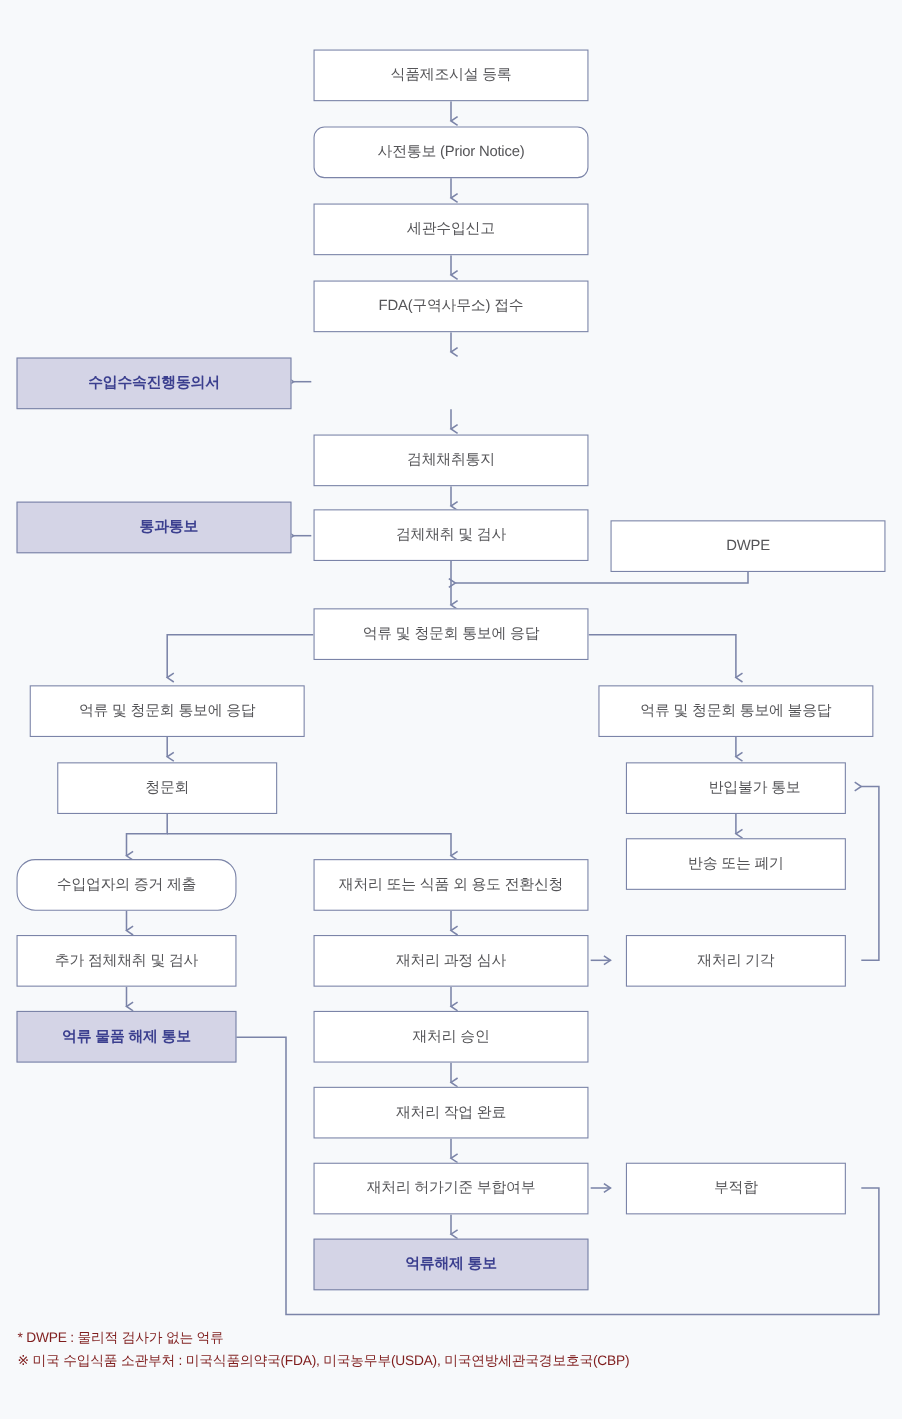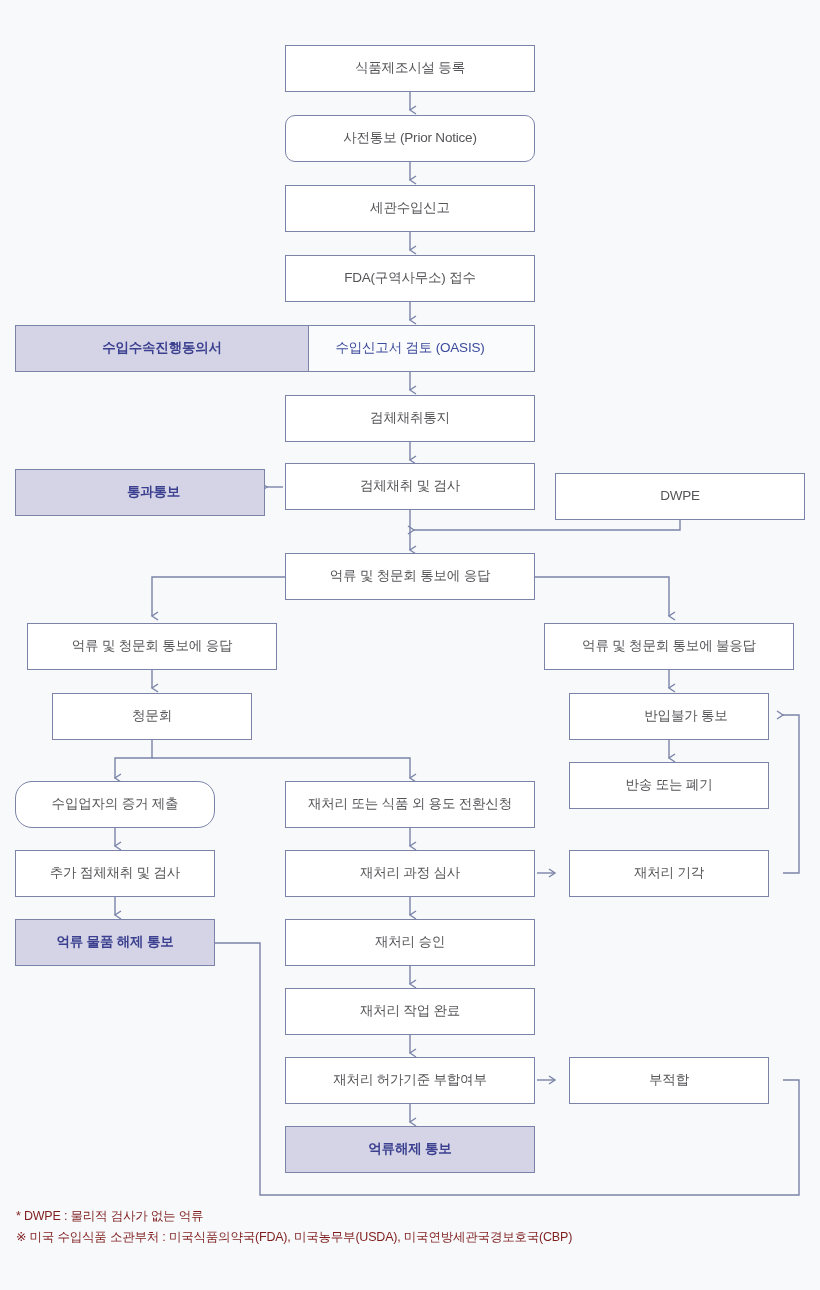--- a/index.html
+++ b/index.html
@@ -139,37 +139,34 @@
   </div>
 
   <div class="node" style="left:285px; top:185px; width:250px; height:47px;">
     <span class="node-label">세관수입신고</span>
   </div>
 
   <div class="node" style="left:285px; top:255px; width:250px; height:47px;">
     <span class="node-label">FDA(구역사무소) 접수</span>
   </div>
 
-  <div class="node subtle" style="left:285px; top:325px; width:250px; height:47px;">
-    <span class="node-label">수입신고서 검토 (OASIS)</span>
-  </div>
-
-  <div class="node highlight" style="left:15px; top:325px; width:294px; height:47px;">
+
+  <div class="node highlight" style="left:15px; top:325px; width:250px; height:47px;">
     <span class="node-label">수입수속진행동의서</span>
   </div>
 
   <div class="node" style="left:285px; top:395px; width:250px; height:47px;">
     <span class="node-label">검체채취통지</span>
   </div>
 
   <div class="node" style="left:285px; top:463px; width:250px; height:47px;">
     <span class="node-label">검체채취 및 검사</span>
   </div>
 
-  <div class="node highlight" style="left:15px; top:469px; width:250px; height:47px;padding-left:27px;">
+  <div class="node highlight" style="left:15px; top:456px; width:250px; height:47px;padding-left:27px;">
     <span class="node-label">통과통보</span>
   </div>
 
   <div class="node" style="left:555px; top:473px; width:250px; height:47px;">
     <span class="node-label">DWPE</span>
   </div>
 
   <div class="node" style="left:285px; top:553px; width:250px; height:47px;">
     <span class="node-label">억류 및 청문회 통보에 응답</span>
   </div>

